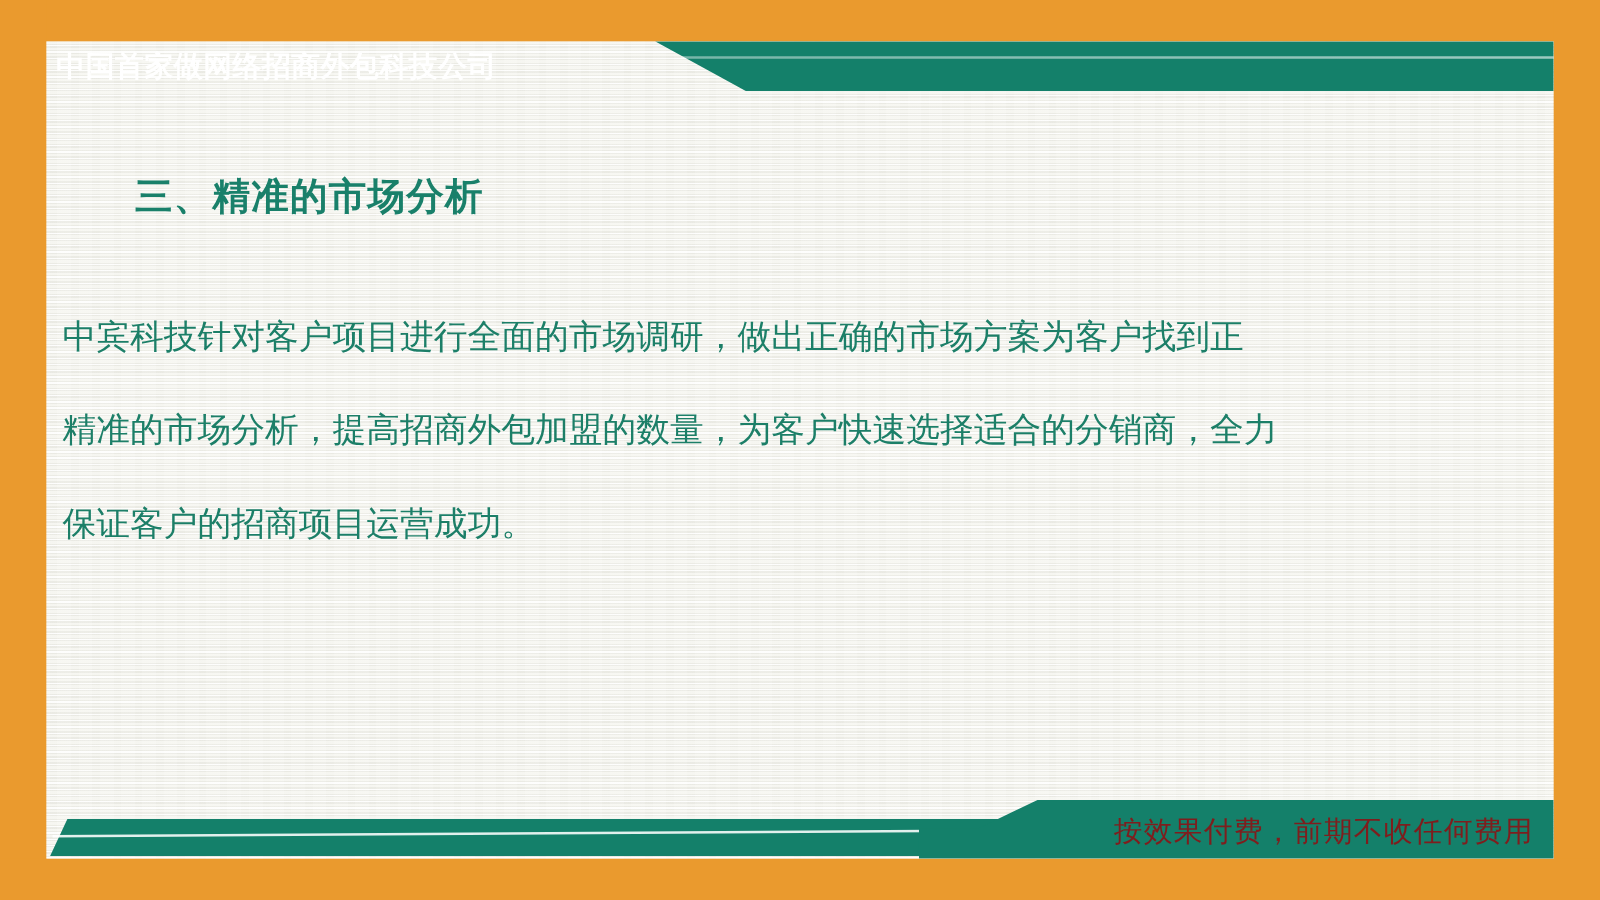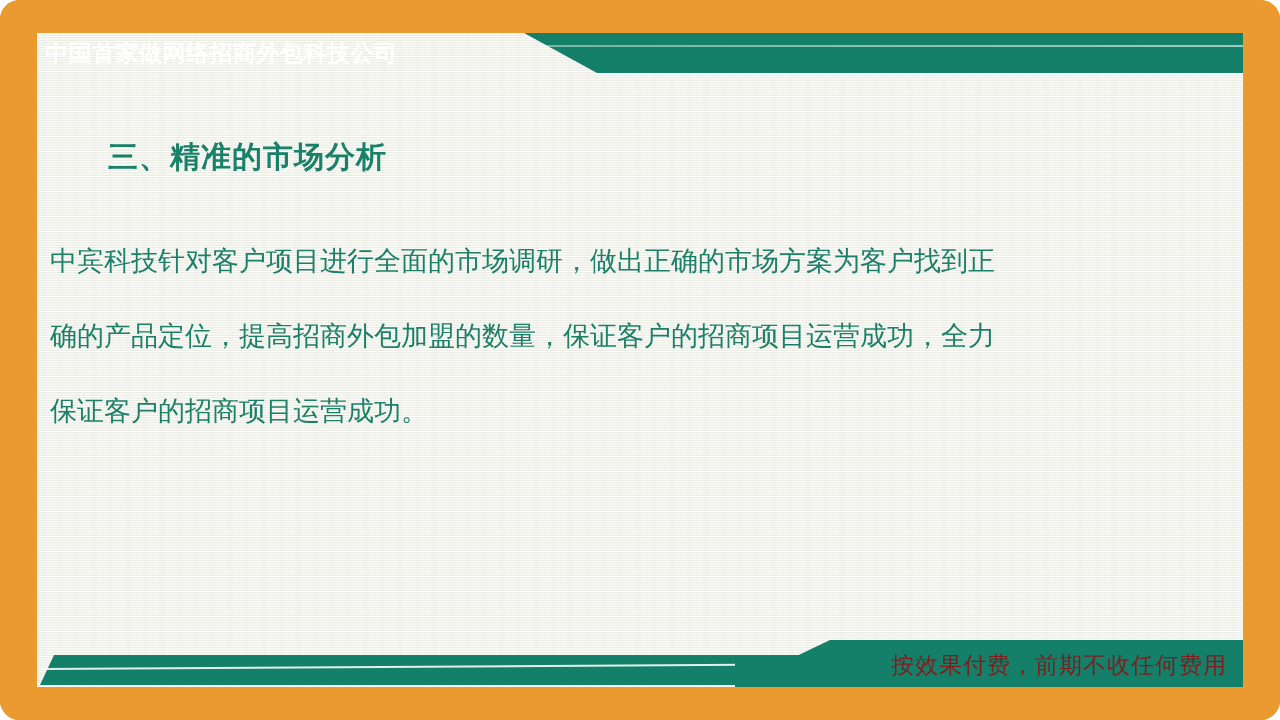--- a/index.html
+++ b/index.html
@@ -8,21 +8,20 @@
     padding: 0;
     background: #ffffff;
   }
   #slide {
     position: relative;
     width: 1280px;
     height: 720px;
     overflow: hidden;
     font-family: "Liberation Sans", sans-serif;
     background: #ea9a2e;
-    border-radius: 20px;
   }
 
   
   .paper {
     position: absolute;
     left: 37px;
     top: 33px;
     width: 1206px;
     height: 654px;
     background-color: #f1f1ec;
@@ -99,21 +98,21 @@
     font-size: 30px;
     font-weight: bold;
     color: #19806a;
     letter-spacing: 1px;
     white-space: nowrap;
     margin-left: 46px;
   }
   .body-copy {
     position: absolute;
     left: 50px;
-    top: 223px;
+    top: 232px;
     width: 1132px;
     font-family: "DejaVu Serif", "Liberation Serif", serif;
     font-size: 27px;
     line-height: 75px;
     color: #1c7f68;
     text-align: justify;
     text-justify: inter-character;
   }
   .body-copy p { margin: 0; }
 
@@ -173,21 +172,21 @@
   <div class="frame frame-bottom"></div>
 
   <div class="header-band"></div>
   <div class="header-band-inner-line"></div>
   <div class="header-title">中国首家做网络招商外包科技公司</div>
 
   <div class="section-heading">三、精准的市场分析</div>
 
   <div class="body-copy">
     <p>中宾科技针对客户项目进行全面的市场调研，做出正确的市场方案为客户找到正</p>
-    <p>确的产品定位，提高招商外包加盟的数量，保证客户的招商项目运营成功，全力</p>
+    <p>精准的市场分析，提高招商外包加盟的数量，为客户快速选择适合的分销商，全力</p>
     <p>保证客户的招商项目运营成功。</p>
   </div>
 
   <div class="footer-left-bar"></div>
   <div class="footer-left-line"></div>
   <div class="footer-right-block"></div>
   <div class="footer-right-text">按效果付费，前期不收任何费用</div>
 
 </div>
 

